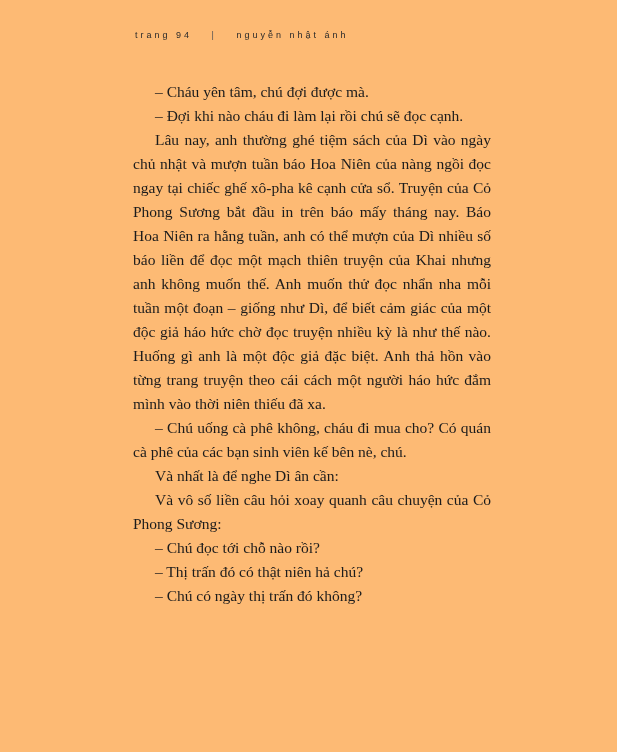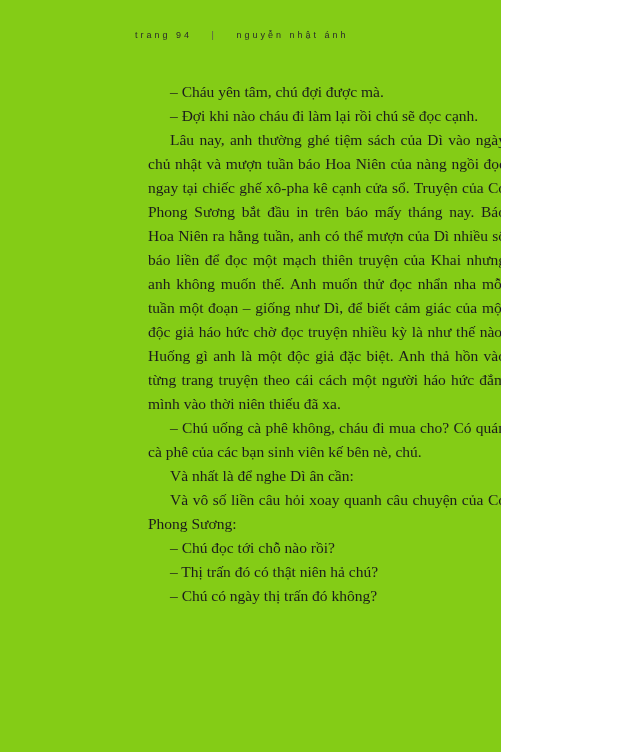--- a/index.html
+++ b/index.html
@@ -2,23 +2,23 @@
 <html><head>
 <meta charset="utf-8">
 <style>
   html, body {
     margin: 0;
     padding: 0;
     background: #ffffff;
   }
   .page {
     position: relative;
-    width: 501px;
+    width: 617px;
     height: 752px;
-    background: #84cc16;
+    background: #fdba74;
     color: #1c1c1c;
     overflow: hidden;
     font-family: "Liberation Serif", serif;
   }
   .page-header {
     position: absolute;
     top: 30px;
     left: 135px;
     right: 100px;
     font-family: "Liberation Sans", sans-serif;
@@ -29,21 +29,20 @@
   }
   .page-header .sep {
     margin: 0 14px;
     color: #555;
   }
   .page-content {
     position: absolute;
     top: 80px;
     left: 133px;
     width: 358px;
-    margin-left: 15px;
   }
   .page-content p {
     margin: 0;
     font-size: 15.5px;
     line-height: 24px;
     text-align: justify;
     text-indent: 22px;
     color: #1c1c1c;
   }
   .page-content p span.italic {

